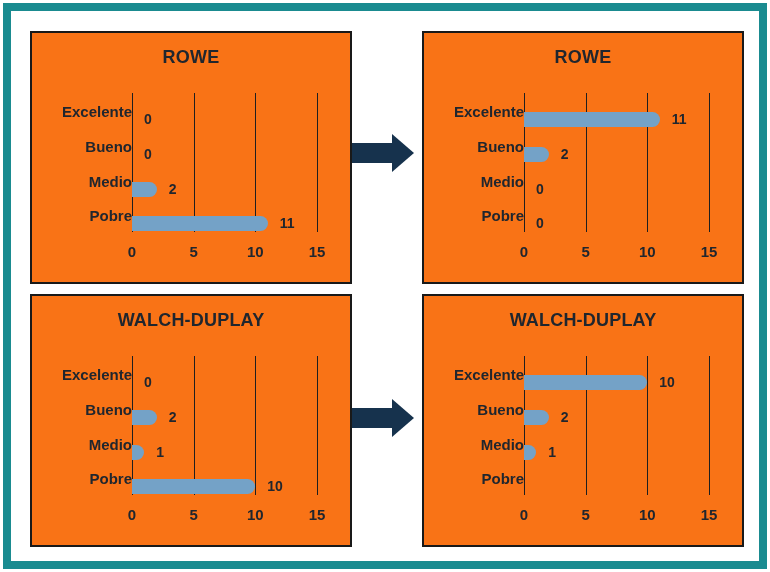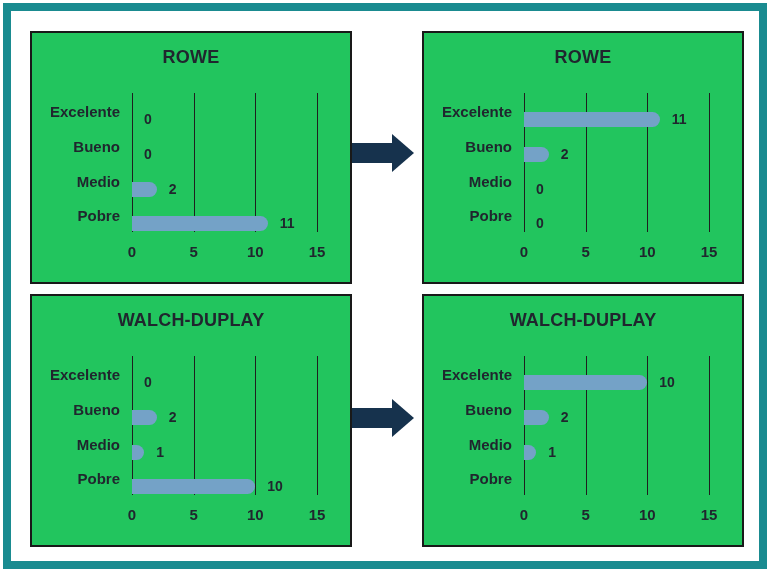--- a/index.html
+++ b/index.html
@@ -18,40 +18,40 @@
   .frame {
     position: absolute;
     left: 3px; top: 3px; right: 3px; bottom: 3px;
     border: 8px solid var(--frame, #1a8b90);
   }
   .panel {
     position: absolute;
     width: 318px;
     height: 249px;
     border: 2px solid var(--panel_border, #191919);
-    background: #22c55e;
+    background: #f97316;
   }
   .panel.tl { left: 30px;  top: 31px;  }
   .panel.tr { left: 422px; top: 31px;  }
   .panel.bl { left: 30px;  top: 294px; }
   .panel.br { left: 422px; top: 294px; }
 
   .chart-title {
     position: absolute;
     left: 0; right: 0;
     top: 14px;
     text-align: center;
     font-size: 18px;
     font-weight: 700;
     color: var(--text, #20262e);
     letter-spacing: 0.2px;
   }
   .labels {
     position: absolute;
-    left: 0; top: 60px;
+    left: 12px; top: 60px;
     width: 88px; height: 139px;
   }
   .cat {
     position: absolute;
     right: 0;
     font-size: 15px;
     font-weight: 600;
     color: var(--text, #20262e);
     white-space: nowrap;
     line-height: 18px;

